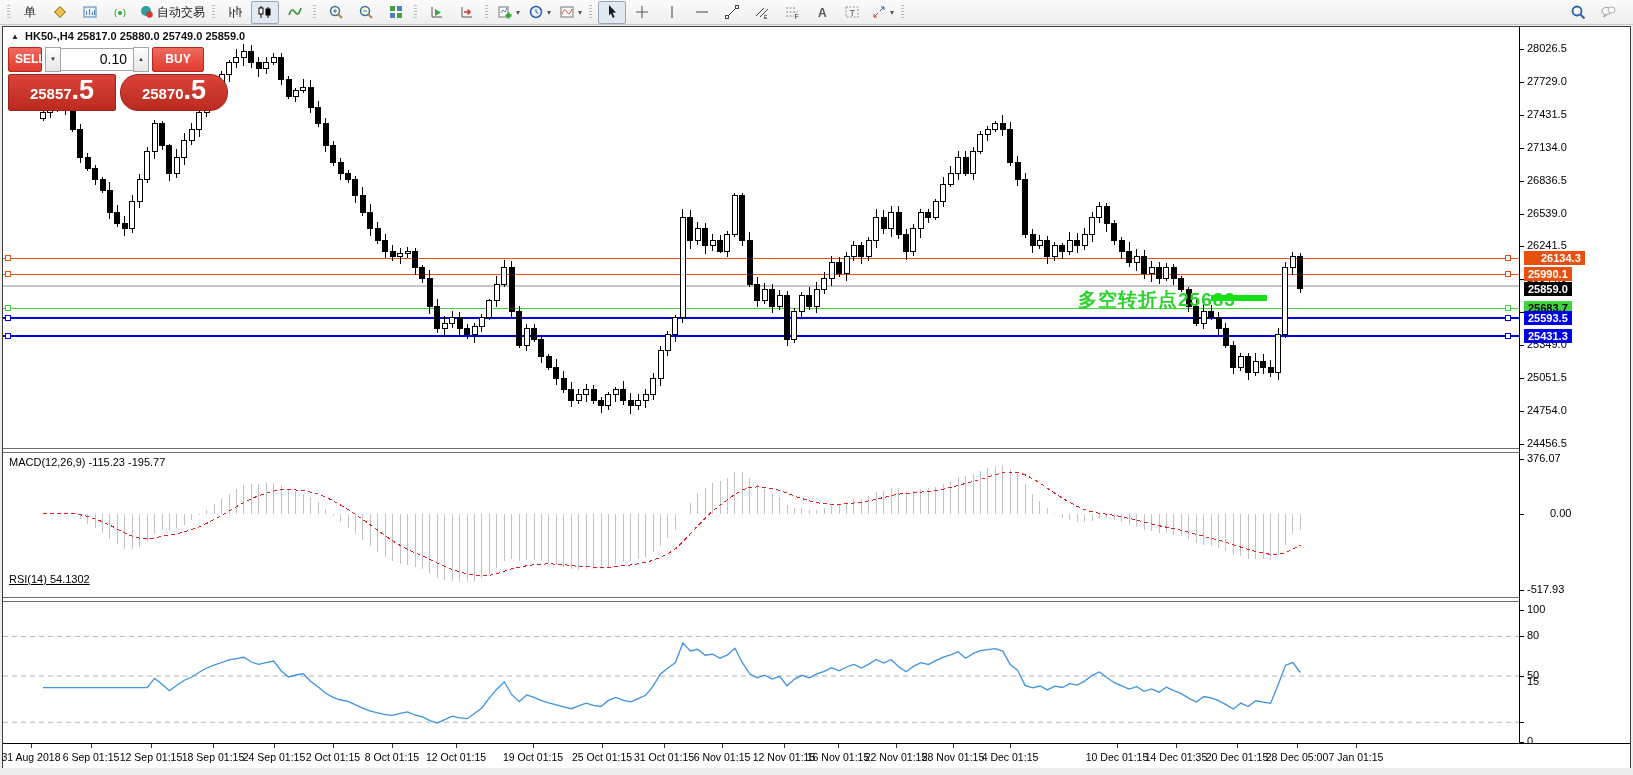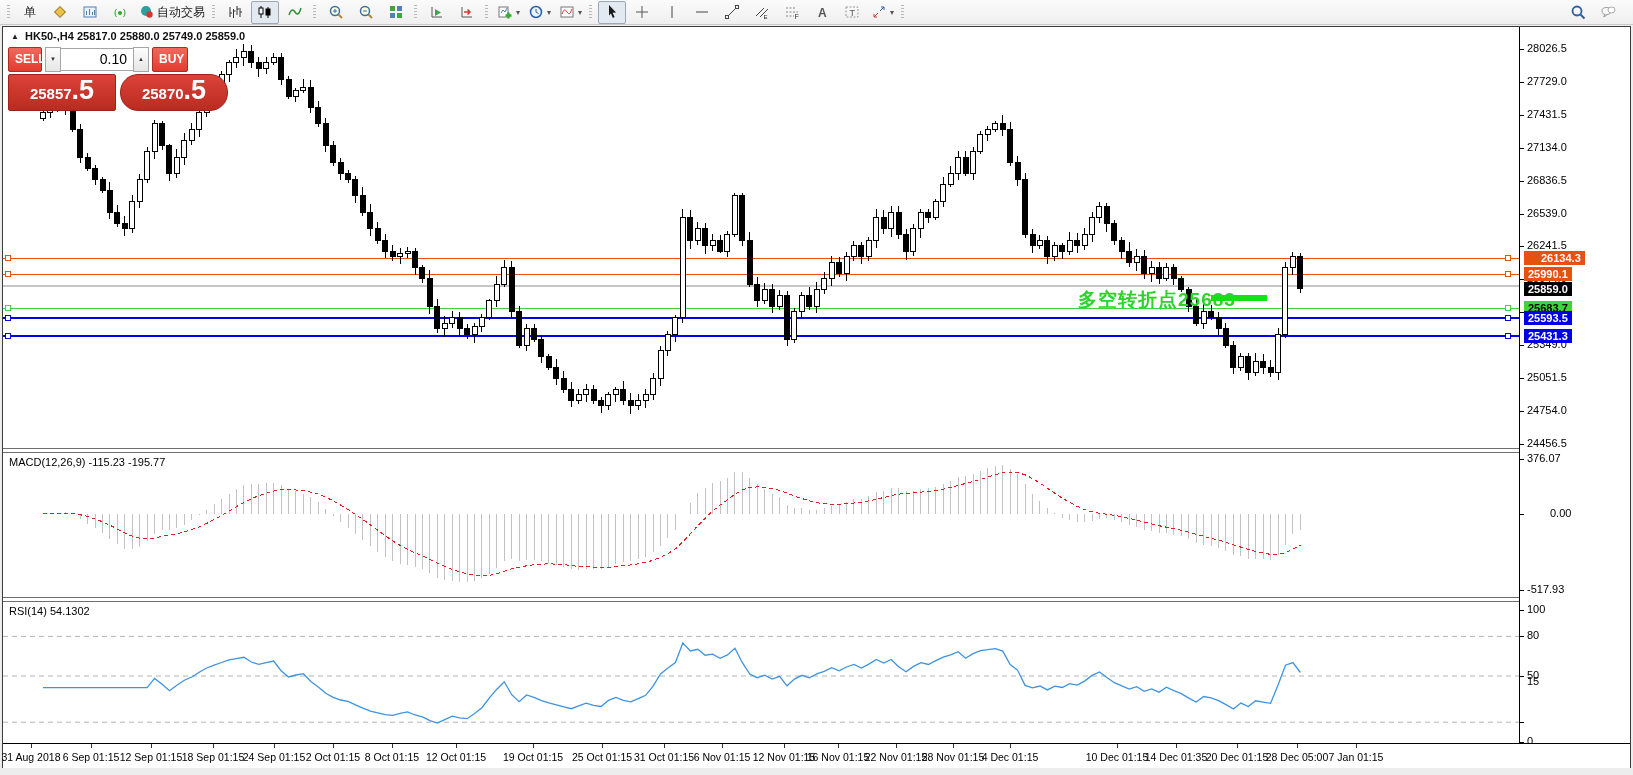--- a/index.html
+++ b/index.html
@@ -43,21 +43,21 @@
   .indlabel{position:absolute;left:6px;font-size:11px;color:#000;white-space:nowrap;}
   
   .collapse{position:absolute;left:8px;top:5px;font-size:8px;color:#222;}
   .titleline{position:absolute;left:22px;top:3px;font-size:11px;font-weight:bold;color:#111;
     white-space:nowrap;}
   .tpanel{position:absolute;left:5px;top:19px;width:230px;}
   .tp-row1{display:flex;align-items:center;height:26px;}
   .tp-sell,.tp-buy{height:25px;border:1px solid #b02a22;border-radius:2px;color:#fff;
     font-weight:bold;font-size:12px;background:linear-gradient(#ef6a5e,#e23b2e);
     font-family:"Liberation Sans",sans-serif;}
-  .tp-sell{width:34px;} .tp-buy{width:36px;margin-left:3px;}
+  .tp-sell{width:34px;} .tp-buy{width:52px;margin-left:3px;}
   .tp-step{width:16px;height:25px;border:1px solid #a5a5a5;background:linear-gradient(#fdfdfd,#e6e6e6);
     font-size:6px;color:#333;padding:0;margin-left:3px;}
   .tp-vol{width:66px;height:21px;border:1px solid #a5a5a5;border-left:none;border-right:none;
     margin-left:0;text-align:right;font-size:14px;padding:0 6px 0 0;
     font-family:"Liberation Sans",sans-serif;}
   .tp-step.up{margin-left:0;} .tp-step.dn{margin-left:3px;margin-right:0;}
   .tp-row2{display:flex;margin-top:2px;}
   .tp-price{width:108px;height:37px;border-radius:2px;color:#fff;display:flex;
     align-items:baseline;justify-content:center;background:linear-gradient(#da4339,#bb2a20);
     border:1px solid #9e211a;box-sizing:border-box;}
@@ -904,21 +904,21 @@
       <div class="tlab" style="left: 1173px;">14 Dec 01:35</div>
       <div class="ttick" style="left: 1234px;"></div>
       <div class="tlab" style="left: 1234px;">20 Dec 01:15</div>
       <div class="ttick" style="left: 1294px;"></div>
       <div class="tlab" style="left: 1294px;">28 Dec 05:00</div>
       <div class="ttick" style="left: 1353px;"></div>
       <div class="tlab" style="left: 1353px;">7 Jan 01:15</div>
     </div>
 
   <div class="indlabel" style="top:429px;">MACD(12,26,9) -115.23 -195.77</div>
-  <div class="indlabel" style="top:578px;">RSI(14) 54.1302</div>
+  <div class="indlabel" style="top:546px;text-decoration:underline;">RSI(14) 54.1302</div>
 
   <div class="collapse">▲</div>
   <div class="titleline">HK50-,H4 25817.0 25880.0 25749.0 25859.0</div>
 
   <div class="tpanel">
     <div class="tp-row1">
       <button class="tp-sell">SELL</button>
       <button class="tp-step dn"><span>▼</span></button>
       <input class="tp-vol" value="0.10" style="">
       <button class="tp-step up"><span>▲</span></button>

